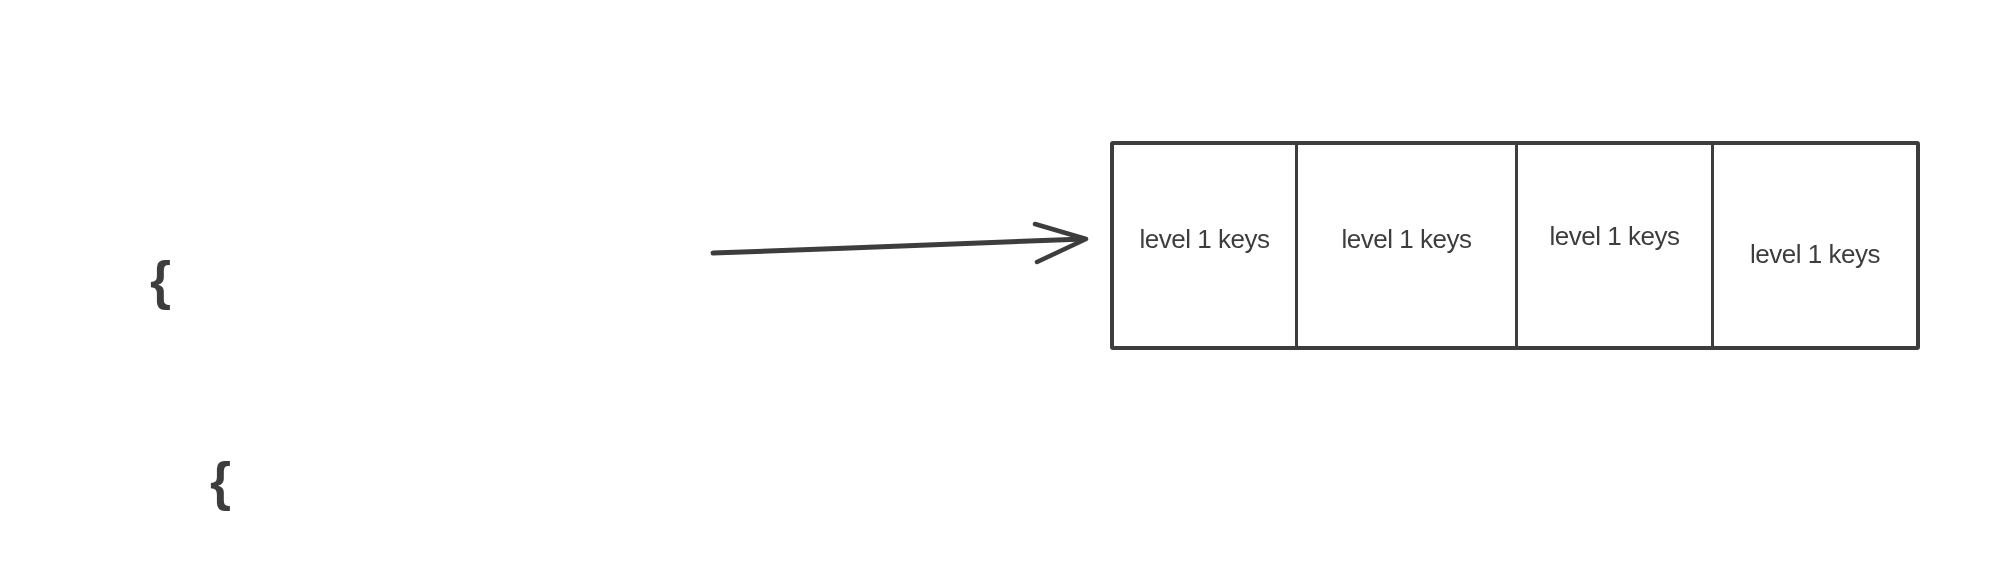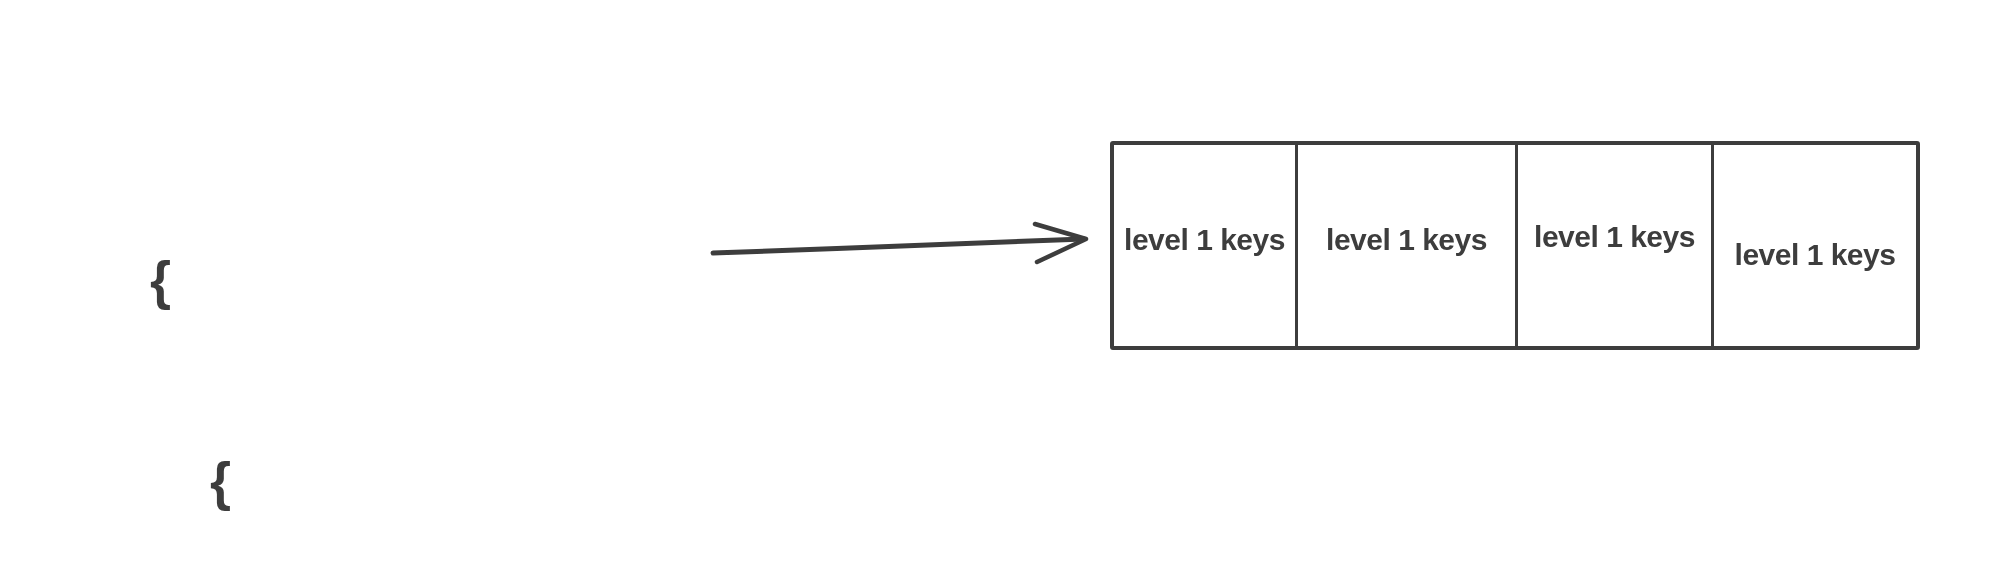--- a/index.html
+++ b/index.html
@@ -64,24 +64,23 @@
     display: flex;
     align-items: center;
     justify-content: center;
   }
   .keys-table .cell.c1 { width: 184px; }
   .keys-table .cell.c2 { width: 220px; }
   .keys-table .cell.c3 { width: 196px; }
   .keys-table .cell.c4 { width: 202px; border-right: none; }
   .cell-label {
     color: var(--ink);
-    font-size: 30px;
+    font-size: 26px;
     letter-spacing: -0.5px;
     white-space: nowrap;
-    font-weight: bold;
   }
   .c1 .cell-label { transform: translateY(-6px); }
   .c2 .cell-label { transform: translateY(-6px); }
   .c3 .cell-label { transform: translateY(-9px); }
   .c4 .cell-label { transform: translateY(9px); }
 </style>
 </head>
 <body>
 
 <div class="canvas">

